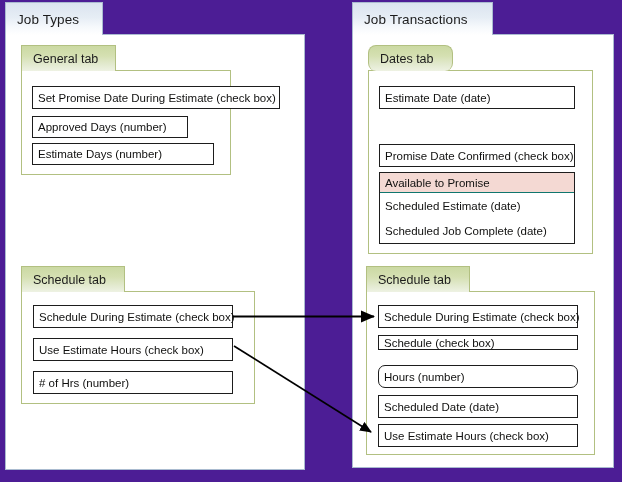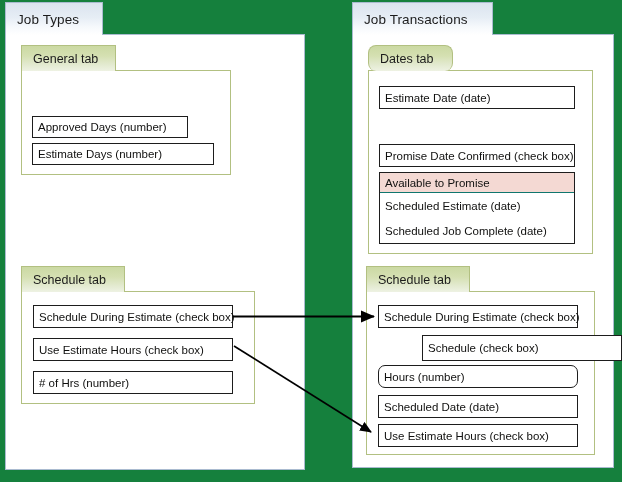--- a/index.html
+++ b/index.html
@@ -7,21 +7,21 @@
     padding: 0;
     background: #ffffff;
   }
   body {
     font-family: "Liberation Sans", sans-serif;
   }
   #canvas {
     position: relative;
     width: 622px;
     height: 482px;
-    background: #15803d;
+    background: #4c1d95;
     overflow: hidden;
   }
 
   
   .panel {
     position: absolute;
     border: 1px solid #aabbd0;
     background: #ffffff;
     box-sizing: border-box;
   }
@@ -120,20 +120,21 @@
   <div class="panel-tab" style="left:5px; top:2px; width:98px; height:33px;">
     <span class="tab-label">Job Types</span>
   </div>
   <div class="panel" style="left:5px; top:34px; width:300px; height:436px;"></div>
 
   <div class="group-tab" style="left:21px; top:45px; width:95px; height:26px;">
     <span class="tab-label">General tab</span>
   </div>
   <div class="group-body" style="left:21px; top:70px; width:210px; height:105px;"></div>
 
+  <div class="field" style="left:32px; top:86px; width:248px; height:23px;">Set Promise Date During Estimate (check box)</div>
   <div class="field" style="left:32px; top:116px; width:156px; height:22px;">Approved Days (number)</div>
   <div class="field" style="left:32px; top:143px; width:182px; height:22px;">Estimate Days (number)</div>
 
   <div class="group-tab" style="left:21px; top:266px; width:104px; height:26px;">
     <span class="tab-label">Schedule tab</span>
   </div>
   <div class="group-body" style="left:21px; top:291px; width:234px; height:113px;"></div>
 
   <div class="field" style="left:33px; top:305px; width:200px; height:23px;">Schedule During Estimate (check box)</div>
   <div class="field" style="left:33px; top:338px; width:200px; height:23px;">Use Estimate Hours (check box)</div>
@@ -157,21 +158,21 @@
     <div class="row" style="height:25px;">Scheduled Estimate (date)</div>
     <div class="row" style="height:25px;">Scheduled Job Complete (date)</div>
   </div>
 
   <div class="group-tab" style="left:366px; top:266px; width:104px; height:26px;">
     <span class="tab-label">Schedule tab</span>
   </div>
   <div class="group-body" style="left:366px; top:291px; width:229px; height:164px;"></div>
 
   <div class="field" style="left:378px; top:305px; width:200px; height:23px;">Schedule During Estimate (check box)</div>
-  <div class="field" style="left:378px; top:335px; width:200px; height:26px;margin-left:44px;">Schedule (check box)</div>
+  <div class="field" style="left:378px; top:335px; width:200px; height:15px;">Schedule (check box)</div>
   <div class="field" style="left:378px; top:365px; width:200px; height:23px;border-radius:7px;">Hours (number)</div>
   <div class="field" style="left:378px; top:395px; width:200px; height:23px;">Scheduled Date (date)</div>
   <div class="field" style="left:378px; top:424px; width:200px; height:23px;">Use Estimate Hours (check box)</div>
 
   <svg id="arrow-layer" viewBox="0 0 622 482" width="622" height="482">
     <defs>
       <marker id="arrowhead" markerWidth="7" markerHeight="7" refX="6.4" refY="3" orient="auto" markerUnits="strokeWidth">
         <path d="M0,0 L7,3 L0,6 z" fill="#000000"></path>
       </marker>
     </defs>

